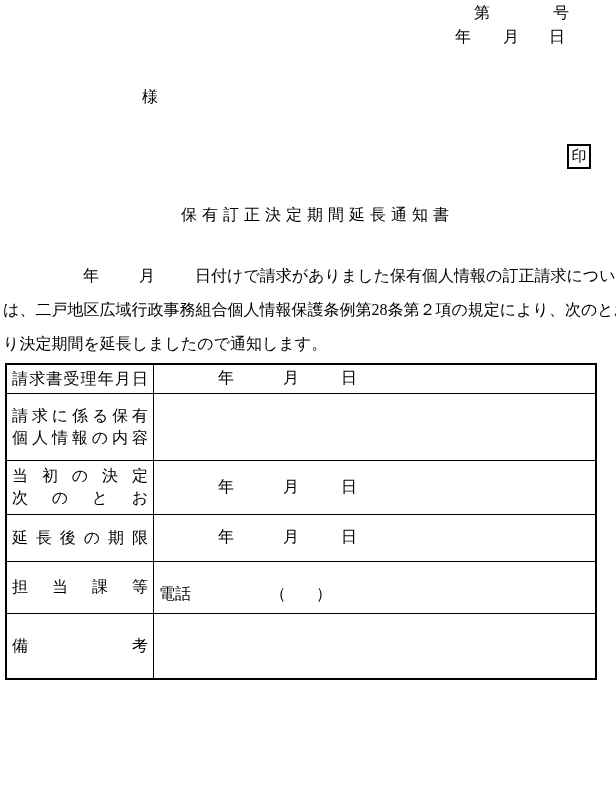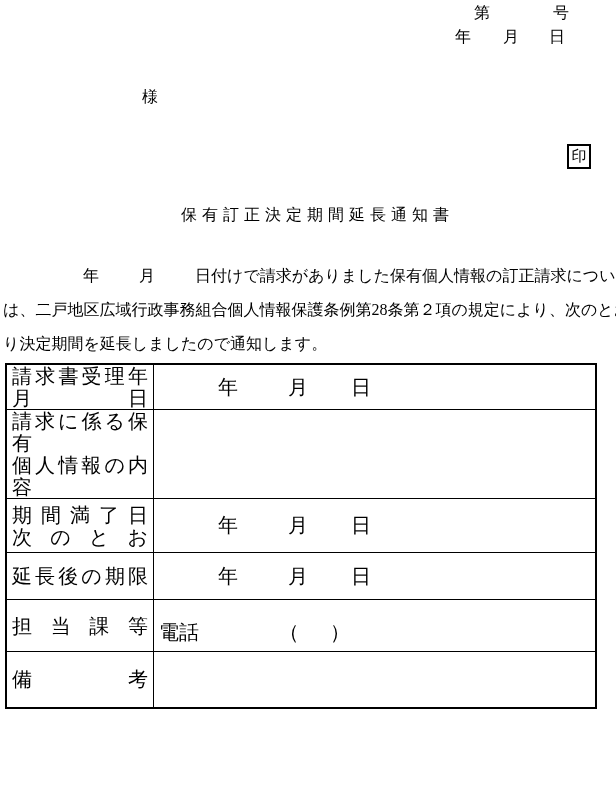--- a/index.html
+++ b/index.html
@@ -43,32 +43,32 @@
     position:absolute; left:5px; top:363px;
     width:592px;
     border-collapse:collapse;
     table-layout:fixed;
     border:2px solid #000;
   }
   .notice th, .notice td {
     border:1px solid #000;
     padding:0;
     font-weight:normal;
-    font-size:20px;
+    font-size:16px;
     vertical-align:middle;
   }
   .notice th { width:136px; padding:0 5px; }
   .jl { text-align:justify; text-align-last:justify; line-height:22px; }
   tr.r1 { height:29px; }
   tr.r2 { height:67px; }
   tr.r3 { height:54px; }
   tr.r4 { height:47px; }
   tr.r5 { height:112px; }
   tr.r6 { height:52px; }
-  tr.r7 { height:56px;padding-left:24px; }
+  tr.r7 { height:66px;padding-left:24px; }
   td.dateval { padding-left:64px; white-space:nowrap; }
   td.dateval .m { margin-left:45px; }
   td.dateval .d { margin-left:38px; }
   td.phoneval { padding:14px 0 0 5px; white-space:nowrap; }
   td.phoneval .po { margin-left:75px; }
   td.phoneval .pc { margin-left:26px; }
 </style>
 </head>
 <body>
 
@@ -111,21 +111,21 @@
     </tr>
     <tr class="r2">
       <th>
         <div class="jl">請求に係る保有</div>
         <div class="jl">個人情報の内容</div>
       </th>
       <td></td>
     </tr>
     <tr class="r3">
       <th>
-        <div class="jl">期間満了日</div>
+        <div class="jl">当初の決定</div>
         <div class="jl">次のとお</div>
       </th>
       <td class="dateval">
         <span>年</span>
         <span class="m">月</span>
         <span class="d">日</span>
       </td>
     </tr>
     <tr class="r4">
       <th>

